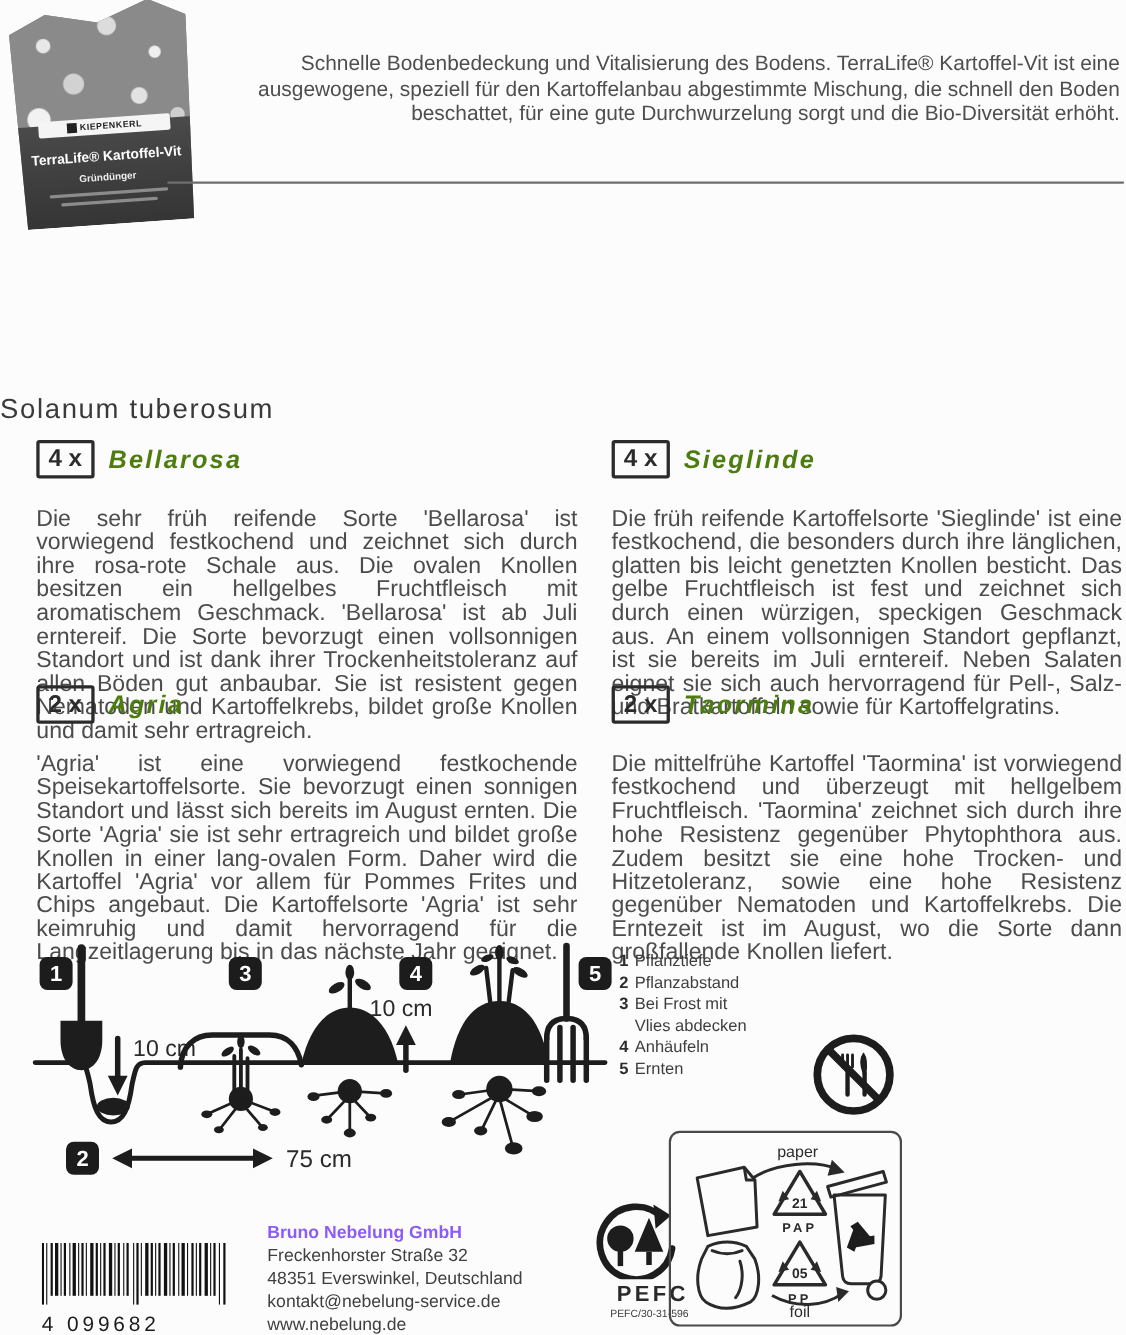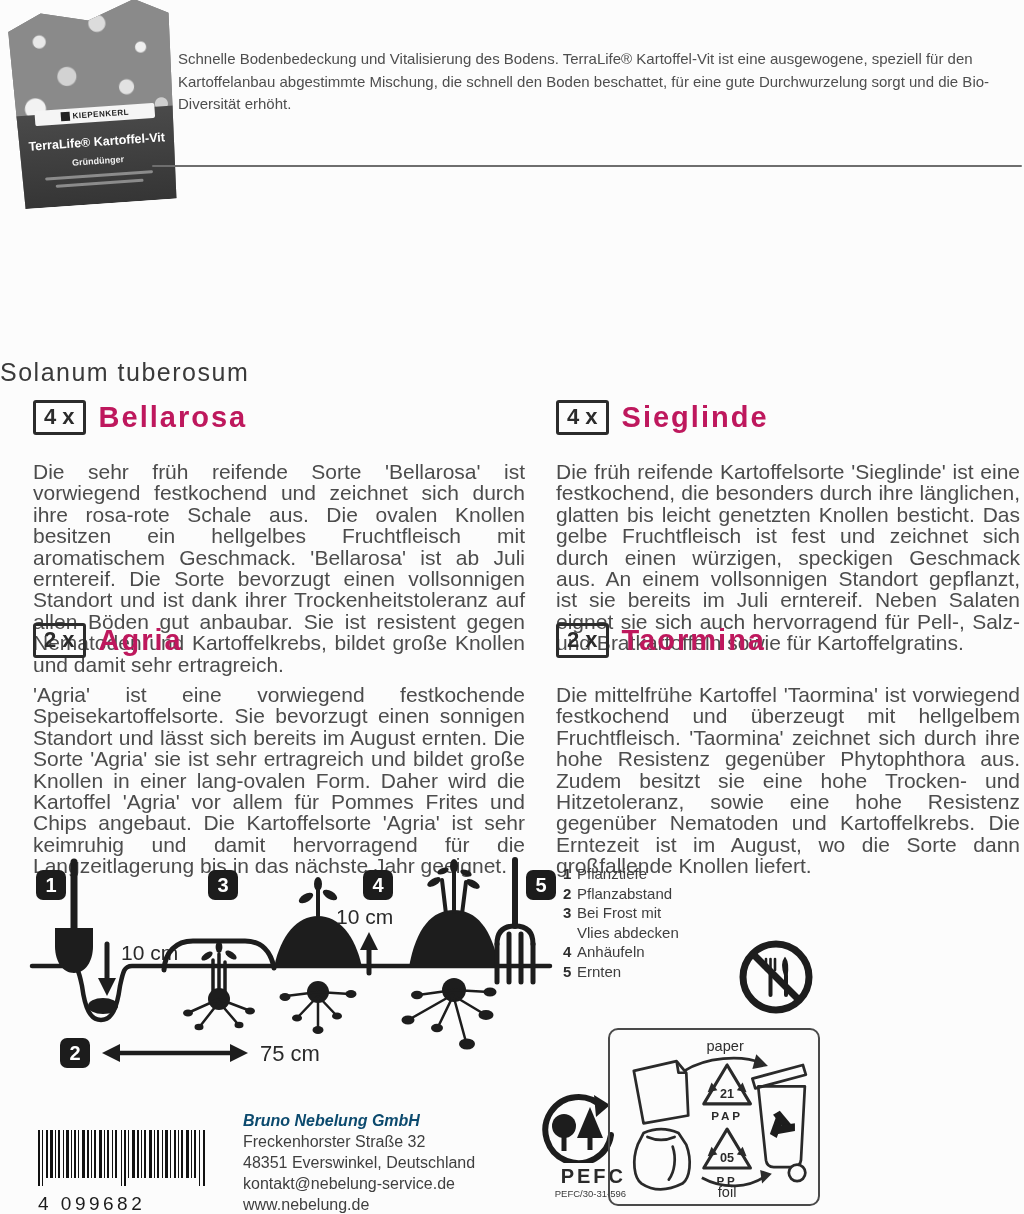--- a/index.html
+++ b/index.html
@@ -23,48 +23,48 @@
   .pkg .brandband{position:absolute;left:14%;right:14%;top:52%;background:#f5f5f5;border-radius:2px;
        display:flex;align-items:center;justify-content:center;gap:3px;padding:3px 2px;}
   .pkg .brandsq{width:9px;height:9px;background:#222;flex:0 0 auto;}
   .pkg .brandtxt{font-size:8px;font-weight:bold;color:#222;letter-spacing:.5px;}
   .pkg .prod{position:absolute;left:0;right:0;top:66%;text-align:center;color:#fff;font-size:12.5px;font-weight:bold;}
   .pkg .sub{position:absolute;left:0;right:0;top:76%;text-align:center;color:#eee;font-size:9px;font-weight:bold;}
   .pkg .fakeline{position:absolute;height:3px;background:#9a9a9a;border-radius:2px;opacity:.85;}
 
   .banner-text{position:absolute;left:178px;top:48px;width:840px;}
   .banner-title{font-size:19px;font-weight:bold;color:#2c2c2c;margin-bottom:9px;}
-  .banner-body{font-size:15px;line-height:22.5px;color:#4e4e4e;}
+  .banner-body{font-size:19px;line-height:22.5px;color:#4e4e4e;text-align:right;}
   .banner-rule{position:absolute;left:152px;top:165px;width:870px;height:2px;background:#6e6e6e;border-radius:2px;}
 
   
   .main-title{position:absolute;left:0;top:288px;width:100%;text-align:center;
       font-family:"DejaVu Serif", serif;font-weight:bold;font-size:49px;color:#262626;letter-spacing:.5px;}
   .sub-title{position:absolute;left:0;top:358px;width:100%;text-align:left;
       font-size:25px;color:#3a3a3a;letter-spacing:1.5px;}
 
   
   .variety{position:absolute;}
   .v-head{display:flex;align-items:center;gap:13px;}
   .v-badge{border:3px solid #2b2b2b;border-radius:3px;padding:0px 8px 2px 8px;font-size:22px;font-weight:bold;color:#2b2b2b;line-height:27px;}
-  .v-name{font-size:29px;font-weight:bold;color:#be185d;letter-spacing:2px;}
+  .v-name{font-size:23px;font-weight:bold;color:#4d7c0f;letter-spacing:2px;font-style:italic;}
   .v-text{margin-top:26px;font-size:21px;line-height:21.4px;color:#4c4c4c;text-align:justify;}
 
   
   .diagram{position:absolute;left:18px;top:856px;width:548px;height:238px;}
   .legend{position:absolute;left:563px;top:864px;font-size:15px;color:#3e3e3e;}
   .legend-row{display:flex;line-height:19.5px;}
   .legend-num{width:14px;font-weight:bold;color:#2d2d2d;flex:0 0 auto;}
   .nofood{position:absolute;left:735px;top:936px;width:82px;height:82px;}
 
   
   .barcode{position:absolute;left:38px;top:1130px;width:180px;text-align:left;}
   .barcode-digits{margin-top:2px;font-size:19px;letter-spacing:3.5px;color:#1c1c1c;}
   .address{position:absolute;left:243px;top:1110px;font-size:16px;line-height:21px;color:#3f3f3f;}
-  .address .company{font-weight:bold;color:#0c4a6e;font-style:italic;}
+  .address .company{font-weight:bold;color:#8b5cf6;}
   .pefc{position:absolute;left:520px;top:1093px;width:106px;text-align:right;color:#2a2a2a;}
   .pefc-name{font-size:20px;font-weight:bold;letter-spacing:3px;margin-top:-2px;}
   .pefc-cert{font-size:9.5px;margin-top:0;color:#3a3a3a;}
   .recycle-panel{position:absolute;left:608px;top:1028px;width:212px;height:178px;border:2.5px solid #4a4a4a;border-radius:10px;box-sizing:border-box;}
   .recycle-panel svg{position:absolute;inset:0;}
 </style>
 </head>
 <body>
 
 <div class="page">

